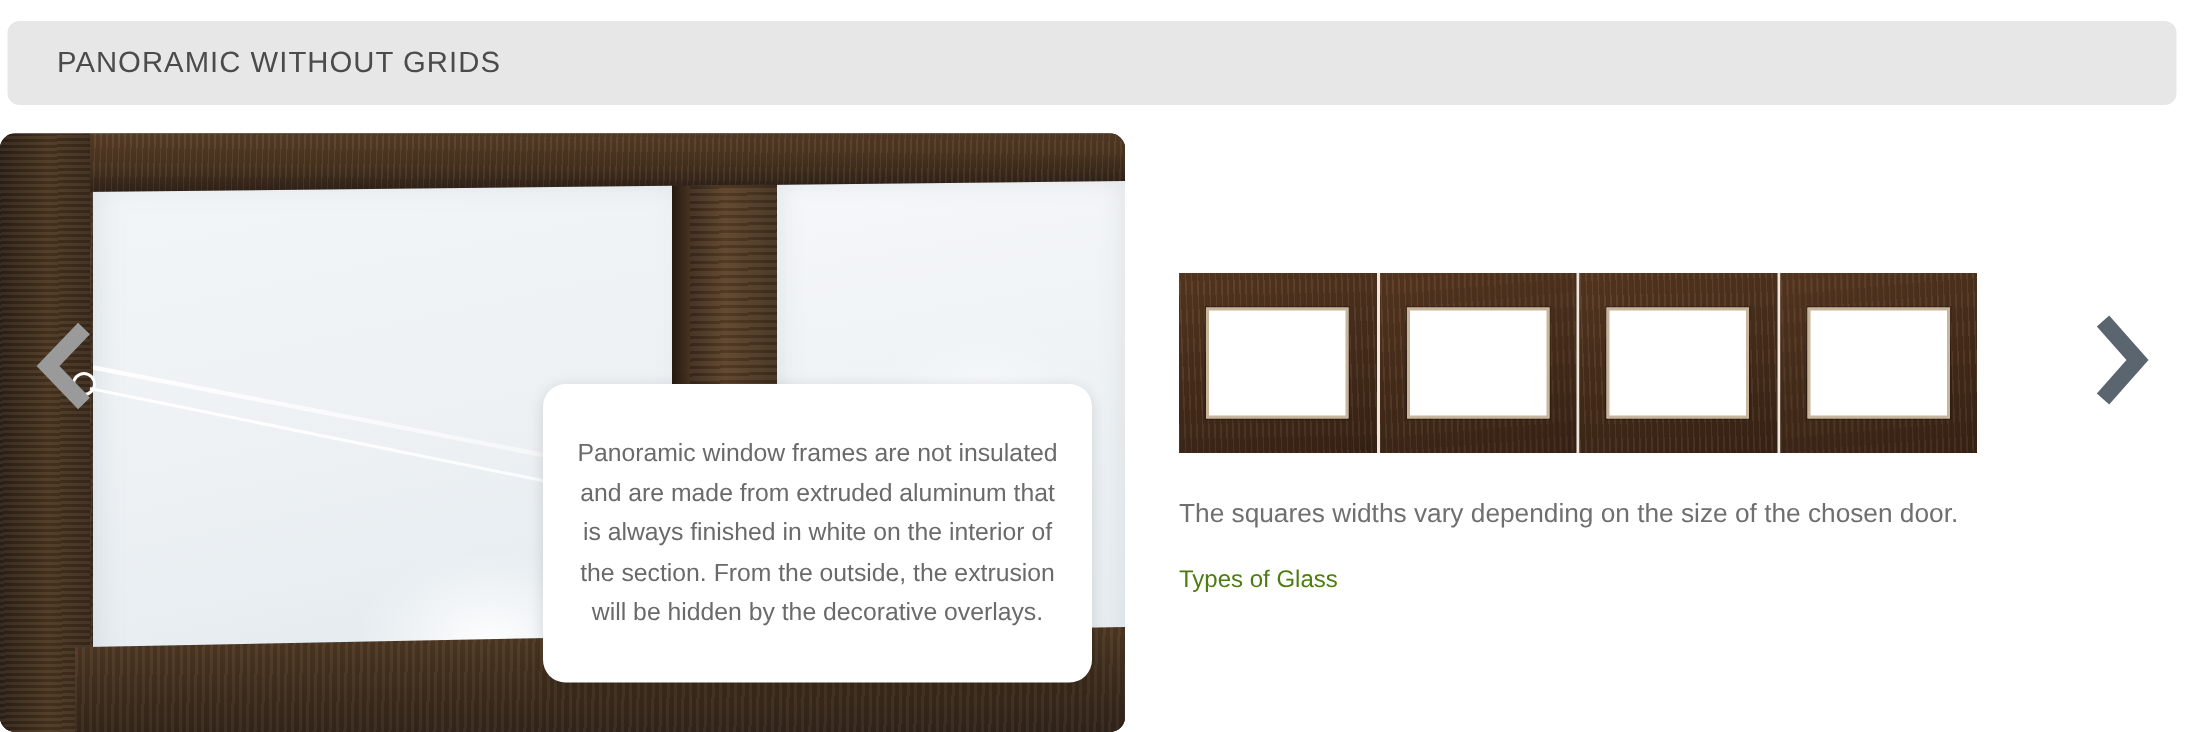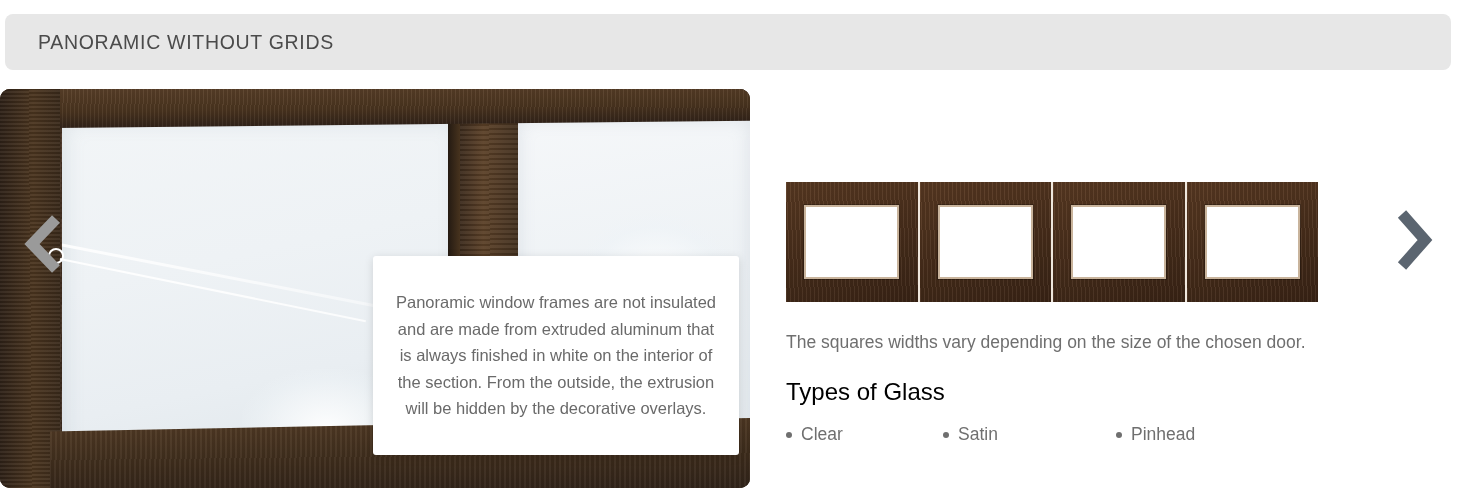--- a/index.html
+++ b/index.html
@@ -150,24 +150,24 @@
   }
   .nav-right {
     position: absolute; left: 1390px; top: 209px;
     width: 46px; height: 62px; z-index: 8;
     cursor: pointer;
   }
 
   
   .callout {
     position: absolute;
-    left: 373px; top: 256px;
+    left: 362px; top: 256px;
     width: 366px; height: 199px;
     background: #ffffff;
-    border-radius: 3px;
+    border-radius: 15px;
     box-shadow: 0 2px 10px rgba(0,0,0,0.13);
     display: flex; align-items: center; justify-content: center;
     z-index: 7;
   }
   .callout p {
     margin: 0;
     padding: 0 18px;
     text-align: center;
     font-size: 16.5px;
     line-height: 26.5px;
@@ -205,22 +205,22 @@
   }
   .thumb-caption {
     margin-top: 26px;
     font-size: 17.5px;
     line-height: 28px;
     color: #6f6f6f;
     width: 524px;
   }
   .glass-heading {
     margin-top: 22px;
-    font-size: 24px;
-    color: #000000;
+    font-size: 16px;
+    color: #4d7c0f;
   }
   .glass-types {
     margin-top: 18px;
     display: flex;
   }
   .glass-item {
     font-size: 17.5px;
     color: #6f6f6f;
     display: flex; align-items: center;
   }
@@ -290,30 +290,16 @@
       </div>
       <div class="door-panel">
         <div class="door-lite"></div>
       </div>
     </div>
 
     <div class="thumb-caption">The squares widths vary depending on the size of the chosen door.</div>
 
     <div class="glass-heading">Types of Glass</div>
 
-    <div class="glass-types">
-      <div class="glass-item gi-0">
-        <span class="bullet"></span>
-        <span>Clear</span>
-      </div>
-      <div class="glass-item gi-1">
-        <span class="bullet"></span>
-        <span>Satin</span>
-      </div>
-      <div class="glass-item">
-        <span class="bullet"></span>
-        <span>Pinhead</span>
-      </div>
-    </div>
 
   </div>
 
 </div>
 
 </body></html>

